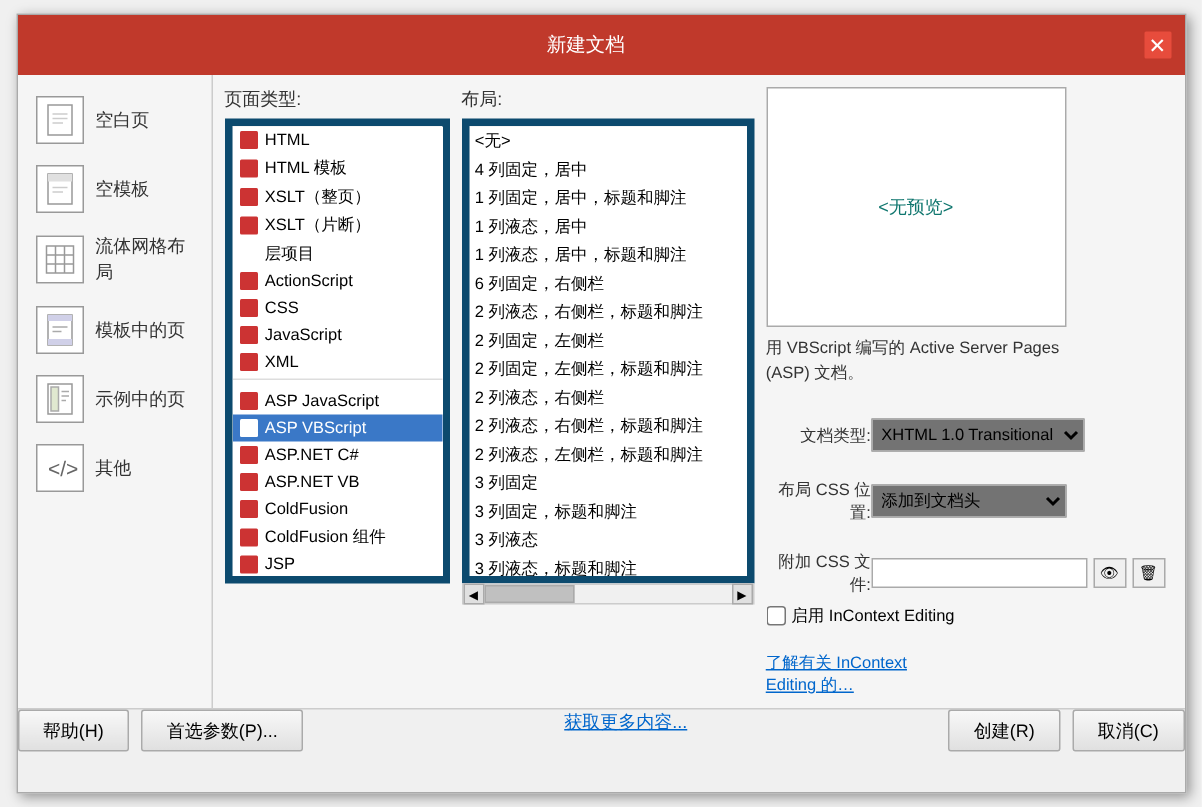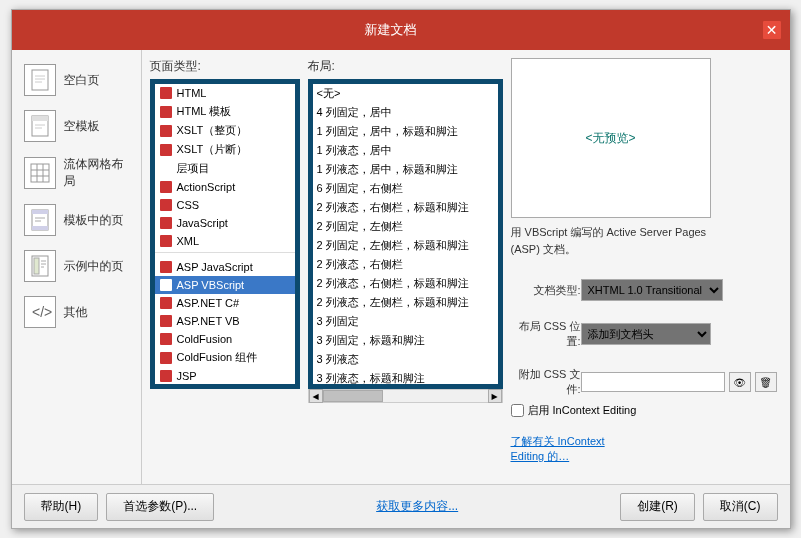--- a/index.html
+++ b/index.html
@@ -241,27 +241,26 @@
     .link-text {
       color: #0066cc;
       text-decoration: underline;
       cursor: pointer;
       font-size: 11px;
       margin-top: 16px;
       display: block;
     }
     
     .bottom-bar {
-      height: 44px;
+      height: 56px;
       border-top: 1px solid #ccc;
       background: #f0f0f0;
       display: flex;
-      align-items: center;
       justify-content: space-between;
-      padding: 0 12px;
+      padding: 0 0;
     }
     .bottom-left {
       display: flex;
       gap: 8px;
     }
     .bottom-center {
       flex: 1;
       text-align: center;
     }
     .bottom-right {

